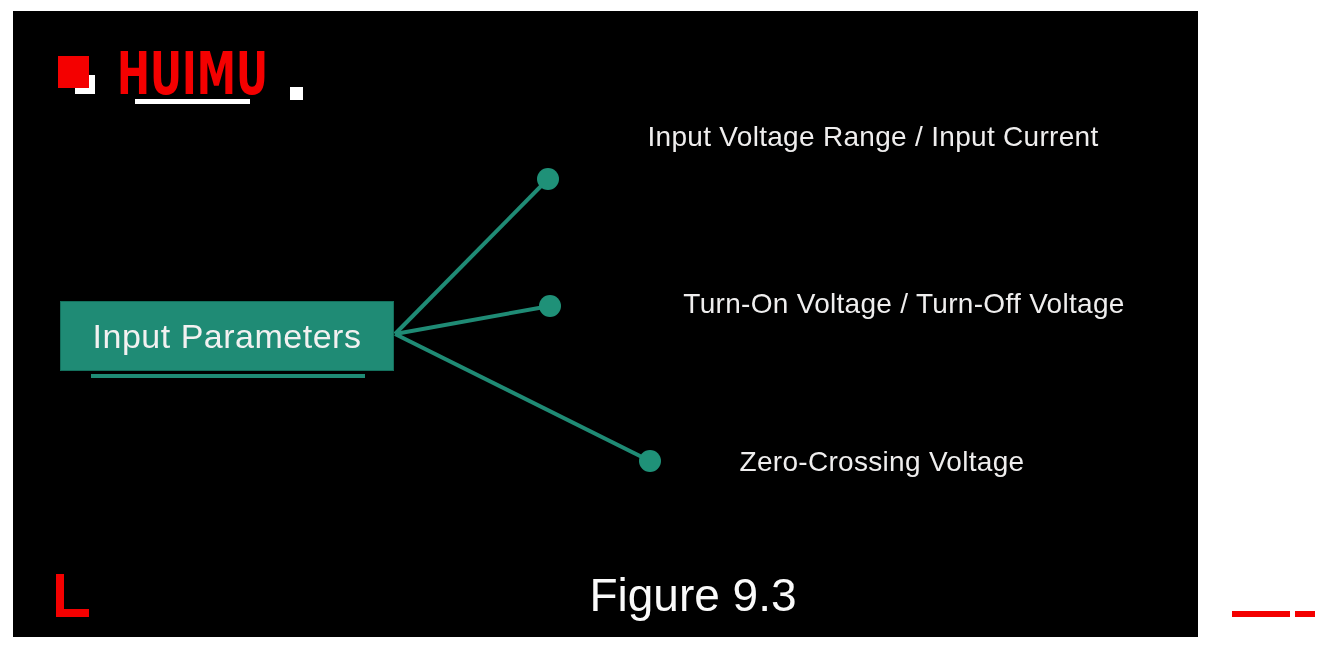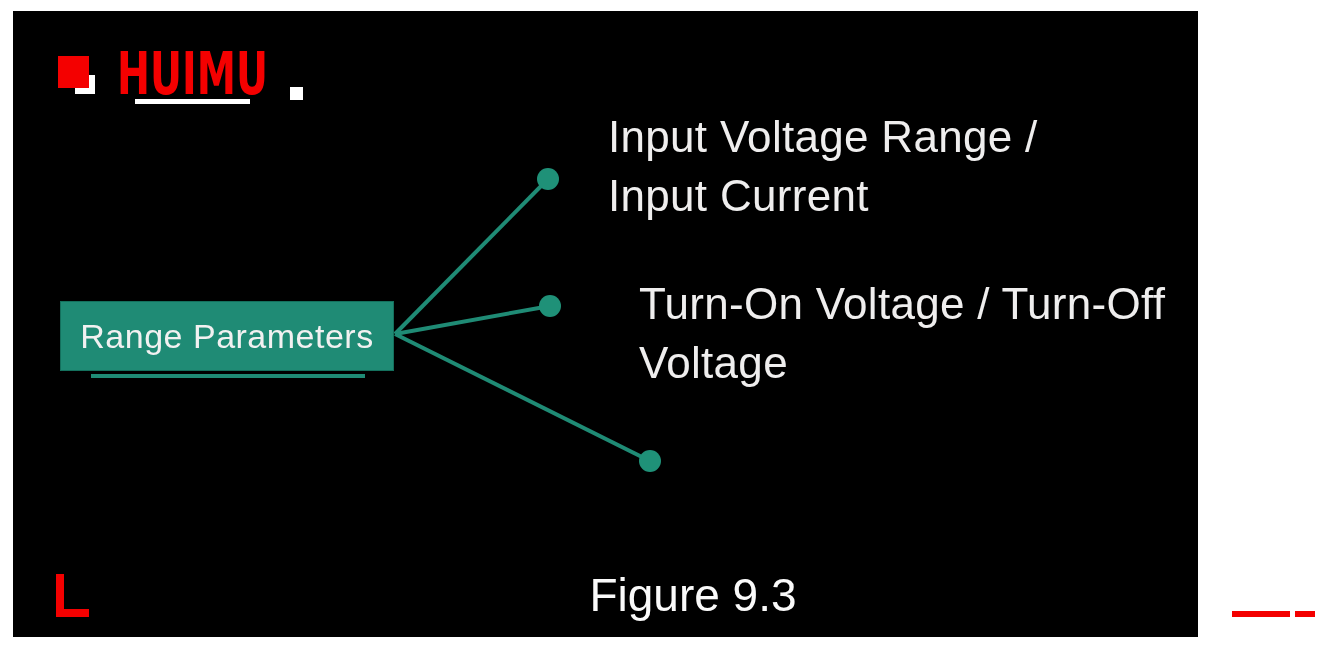--- a/index.html
+++ b/index.html
@@ -39,22 +39,22 @@
     position:absolute;left:47px;top:290px;width:334px;height:70px;
     background:#1f8b75;border:1px solid #14705d;box-sizing:border-box;
     display:flex;align-items:center;justify-content:center;
   }
   .root-box span{
     color:#f2f1f1;font-size:34px;letter-spacing:0.5px;
   }
   .root-underline{position:absolute;left:78px;top:363px;width:274px;height:4px;background:#1f8b75;}
   svg.connector{position:absolute;left:0;top:0;pointer-events:none;}
   .branch{
-    position:absolute;color:#efeeee;
-    font-size:44px;line-height:59px;letter-spacing:0.3px;
+    position:absolute;color:#efeeee;text-align:center;
+    font-size:28px;line-height:59px;letter-spacing:0.3px;
   }
   .branch-1{left:595px;top:96px;width:530px;}
   .branch-2{left:626px;top:263px;width:530px;}
   .branch-3{left:649px;top:421px;width:440px;white-space:nowrap;}
   
   .caption{
     position:absolute;left:513px;top:557px;width:334px;
     color:#fafafa;font-size:46px;line-height:1.2;text-align:center;
   }
 </style>
@@ -77,22 +77,23 @@
   <svg class="connector" width="1328" height="666" viewBox="0 0 1328 666">
     <line x1="382" y1="323" x2="535" y2="168" stroke="#1f8b75" stroke-width="4"></line>
     <line x1="382" y1="323" x2="537" y2="295" stroke="#1f8b75" stroke-width="4"></line>
     <line x1="382" y1="323" x2="637" y2="450" stroke="#1f8b75" stroke-width="4"></line>
     <circle cx="535" cy="168" r="11" fill="#1f9178"></circle>
     <circle cx="537" cy="295" r="11" fill="#1f9178"></circle>
     <circle cx="637" cy="450" r="11" fill="#1f9178"></circle>
   </svg>
 
   <div class="root-box">
-    <span>Range Parameters</span>
+    <span>Input Parameters</span>
   </div>
   <div class="root-underline"></div>
 
   <div class="branch branch-1">Input Voltage Range / Input Current</div>
   <div class="branch branch-2">Turn-On Voltage / Turn-Off Voltage</div>
+  <div class="branch branch-3">Zero-Crossing Voltage</div>
 
   <div class="caption">Figure 9.3</div>
 
 </div>
 
 </body></html>

